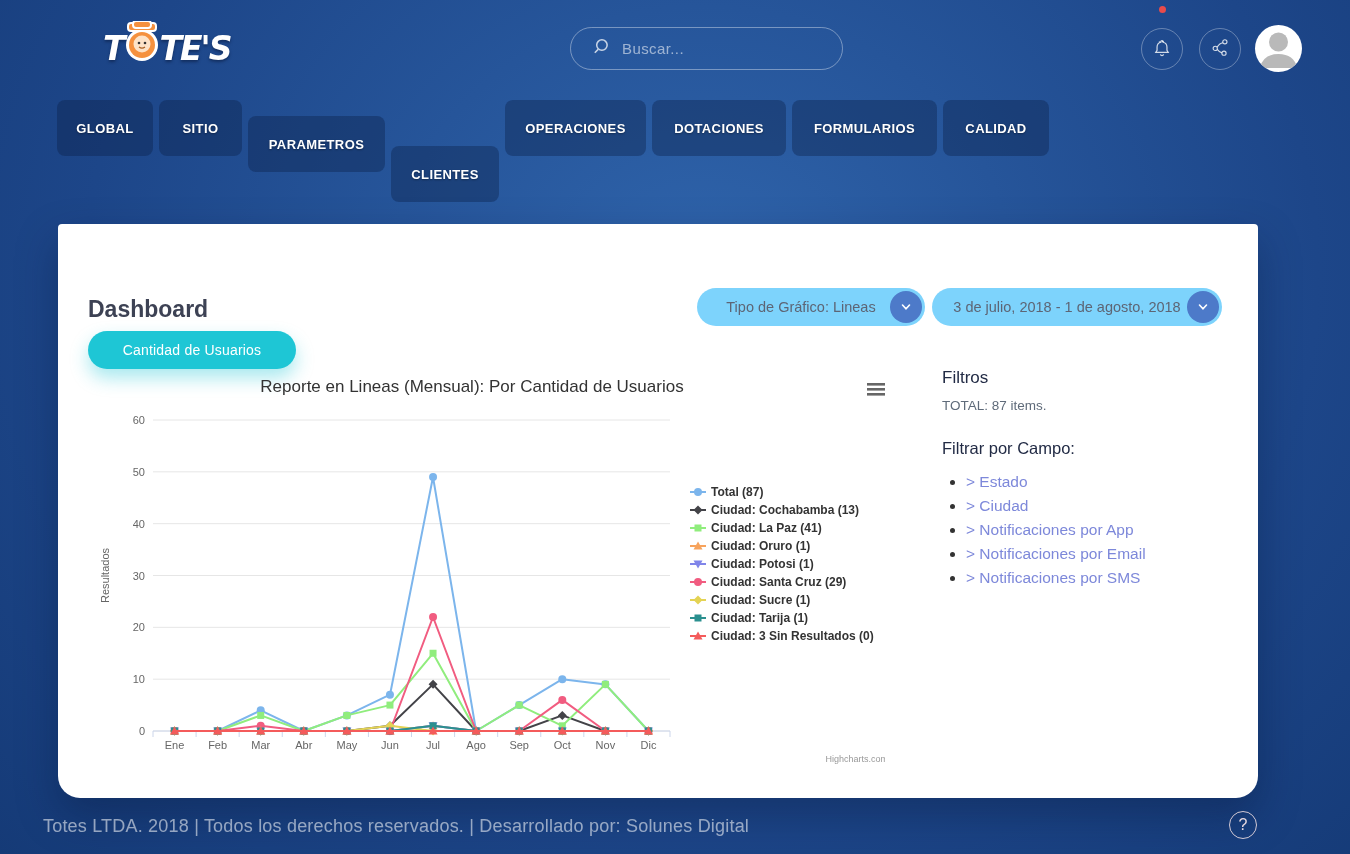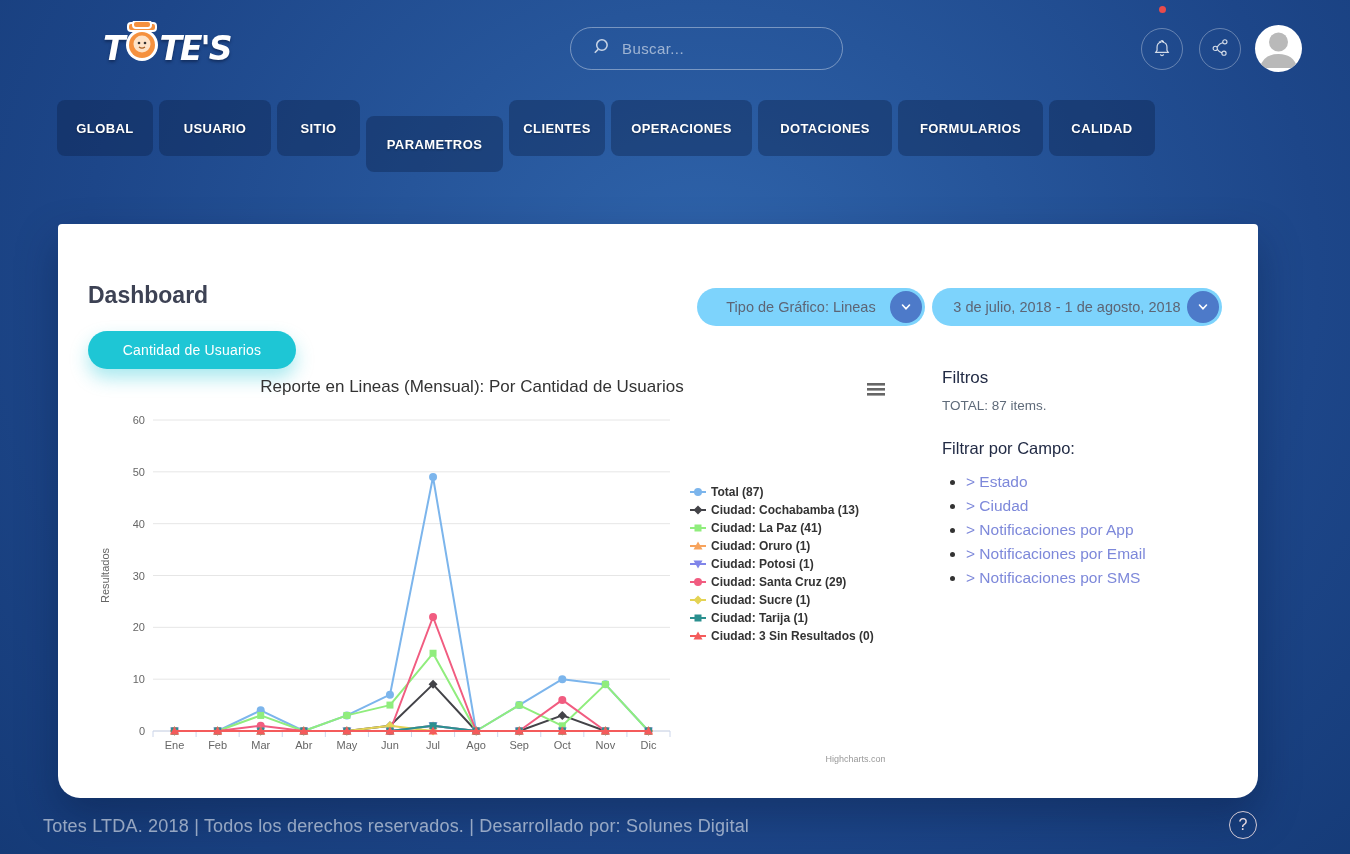--- a/index.html
+++ b/index.html
@@ -34,21 +34,21 @@
   .nav { position:absolute; left:57px; top:100px; display:flex; gap:6px; }
   .tab { height:56px; border-radius:8px; background:rgba(10,31,72,.38);
     color:#fff; font-size:13px; font-weight:bold; letter-spacing:.4px;
     display:flex; align-items:center; justify-content:center; cursor:pointer;
     text-shadow:0 1px 2px rgba(0,0,0,.35); }
   .tab.active { background:rgba(8,26,62,.55); }
 
   
   .panel { position:absolute; left:58px; top:224px; width:1200px; height:574px;
     background:#ffffff; border-radius:4px 4px 22px 22px; box-shadow:0 18px 40px rgba(5,20,55,.35); }
-  .page-title { position:absolute; left:30px; top:58px; font-size:23px; font-weight:600; color:#3d4254; }
+  .page-title { position:absolute; left:30px; top:72px; font-size:23px; font-weight:600; color:#3d4254; }
   .dropdown { position:absolute; top:64px; height:38px; background:#7dd3fc; border-radius:19px;
     display:flex; align-items:center; justify-content:center; cursor:pointer; padding-right:36px; padding-left:16px; }
   .dropdown .dd-label { color:#5d6575; font-size:14.5px; white-space:nowrap; }
   .dd-btn { position:absolute; right:3px; top:3px; width:32px; height:32px; border-radius:50%;
     background:#4d7ac9; display:flex; align-items:center; justify-content:center; }
   .dd-type { left:639px; width:228px; }
   .dd-date { left:874px; width:290px; }
   .pill-btn { position:absolute; left:30px; top:107px; width:208px; height:38px; border:none;
     border-radius:19px; background:#1ec6d5; color:#fff; font-size:14px; font-weight:normal;
     font-family:"Liberation Sans",sans-serif; letter-spacing:.2px; cursor:pointer;
@@ -130,24 +130,23 @@
       <svg width="47" height="40" viewBox="0 0 47 40">
         <circle cx="23.5" cy="14" r="9.5" fill="#b9b9b9"></circle>
         <path d="M4 44 Q6 26 23.5 26 Q41 26 43 44 Z" fill="#b9b9b9"></path>
       </svg>
     </span>
   </div>
 </header>
 
 <nav class="nav" id="nav">
     <div class="tab" style="width: 96px;">GLOBAL</div>
-    <div class="tab" style="width: 112px;">USUARIO</div>
     <div class="tab" style="width: 83px;">SITIO</div>
     <div class="tab" style="width: 137px; margin-top: 16px;">PARAMETROS</div>
-    <div class="tab" style="width: 96px;">CLIENTES</div>
+    <div class="tab" style="width: 108px; margin-top: 46px;">CLIENTES</div>
     <div class="tab" style="width: 141px;">OPERACIONES</div>
     <div class="tab" style="width: 134px;">DOTACIONES</div>
     <div class="tab" style="width: 145px;">FORMULARIOS</div>
     <div class="tab" style="width: 106px;">CALIDAD</div>
   </nav>
 
 <main class="panel">
   <h1 class="page-title">Dashboard</h1>
 
   <div class="dropdown dd-type">

